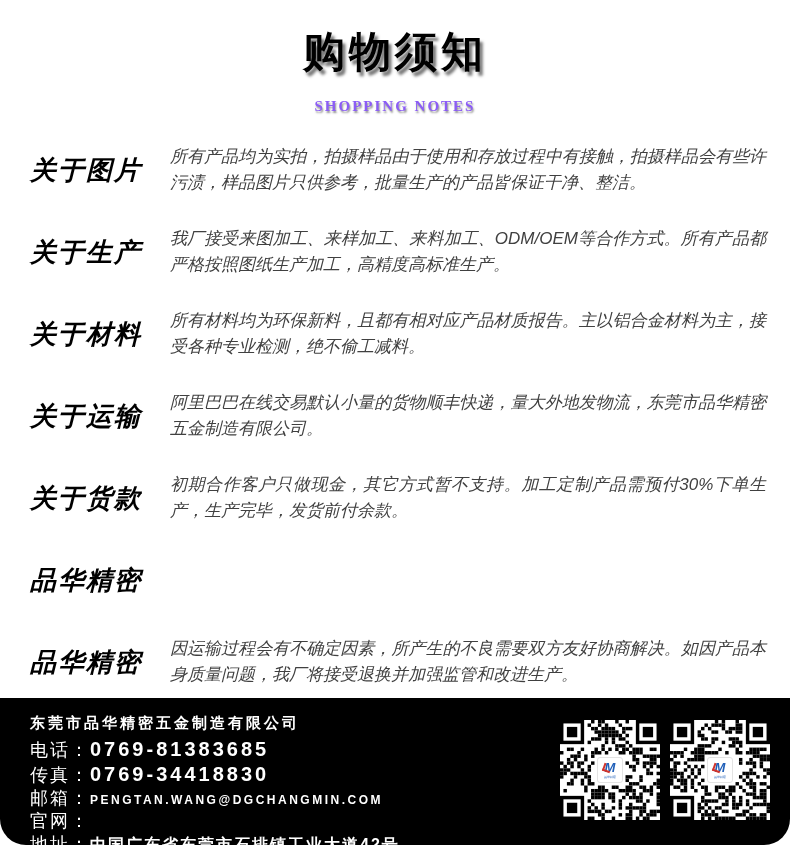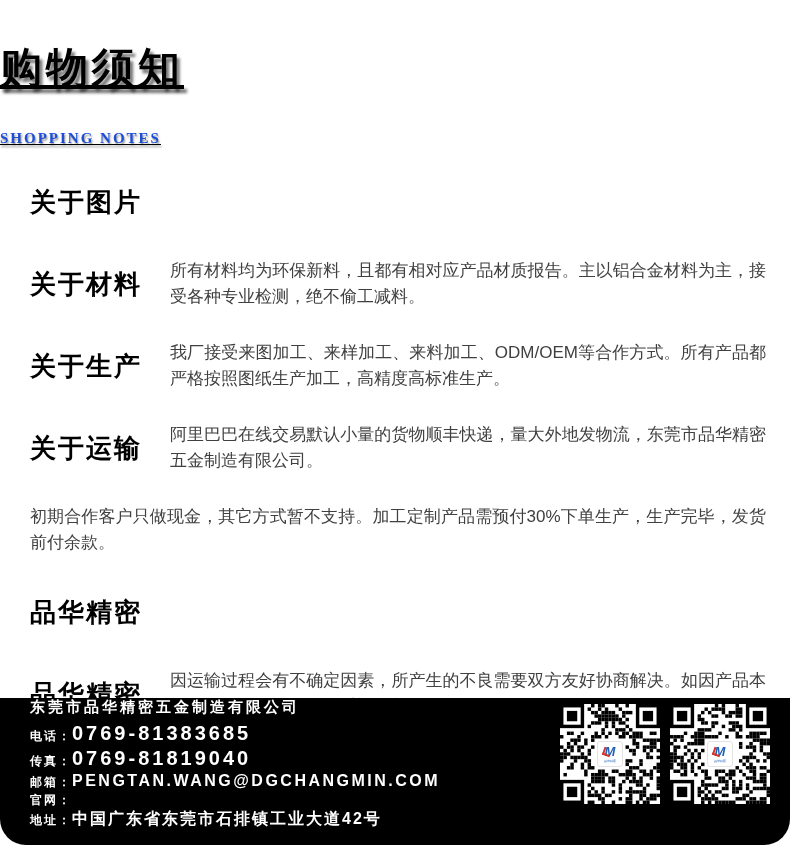--- a/index.html
+++ b/index.html
@@ -5,61 +5,61 @@
   :root{
     --bg:#ffffff; --ink:#000000; --body:#404040; --footer-bg:#000000; --footer-ink:#ffffff;
   }
   *{margin:0;padding:0;box-sizing:border-box;}
   html,body{background:#fff;}
   body{font-family:"Liberation Sans","DejaVu Sans",sans-serif;}
   .page{
     width:790px;height:845px;background:var(--bg);position:relative;overflow:hidden;
   }
   
-  .header{padding-top:40px;text-align:left;text-decoration:underline;}
+  .header{padding-top:24px;text-align:center;}
   .title{
     font-family:"Liberation Serif","DejaVu Serif",serif;
     font-weight:bold;font-size:42px;letter-spacing:4px;color:var(--ink);
     text-shadow:3px 4px 3px rgba(0,0,0,0.55);
   }
   .subtitle{
-    margin-top:34px;
+    margin-top:18px;
     font-family:"Liberation Serif","DejaVu Serif",serif;
-    font-weight:bold;font-size:15px;letter-spacing:2px;color:#1d4ed8;
+    font-weight:bold;font-size:15px;letter-spacing:2px;color:#8b5cf6;
     text-shadow:1px 2px 2px rgba(0,0,0,0.45);
   }
   
   .sections{margin-top:14px;}
   .section{
     display:flex;align-items:center;height:82px;
-    padding-left:30px;padding-right:24px;
+    padding-left:30px;padding-right:24px;font-style:italic;
   }
   .section-label{
     flex:0 0 140px;font-size:26px;font-weight:bold;color:var(--ink);
     letter-spacing:2px;white-space:nowrap;
   }
   .section-text{
     flex:1;font-size:17px;line-height:26px;color:var(--body);
     text-align:justify;
   }
   
   .footer{
     position:absolute;left:0;right:0;bottom:0;height:147px;
     background:var(--footer-bg);color:var(--footer-ink);
     border-radius:0 0 26px 26px;
-    padding:1px 20px 0 30px;
+    padding:17px 20px 0 30px;
     display:flex;justify-content:space-between;
   }
   .footer-info{line-height:1;}
   .company{font-size:15px;font-weight:bold;letter-spacing:3px;margin-bottom:9px;}
   .frow{display:flex;align-items:baseline;margin-bottom:5px;}
-  .frow .flabel{font-size:12px;font-weight:bold;letter-spacing:2px;white-space:nowrap;}
+  .frow .flabel{font-size:18px;font-weight:normal;letter-spacing:2px;white-space:nowrap;}
   .frow .fvalue{white-space:nowrap;}
   .fvalue.num{font-size:20px;font-weight:bold;letter-spacing:3px;}
-  .fvalue.latin{font-size:16px;font-weight:bold;letter-spacing:2.5px;}
+  .fvalue.latin{font-size:12px;font-weight:bold;letter-spacing:2.5px;}
   .fvalue.addr{font-size:16px;font-weight:bold;letter-spacing:2px;}
   .qr-wrap{display:flex;gap:10px;align-items:flex-start;padding-top:5px;}
   .qr{
     width:100px;height:100px;background:#fff;position:relative;border-radius:2px;
   }
   .qr svg{display:block;width:100%;height:100%;}
   .qr-logo{
     position:absolute;left:50%;top:50%;width:26px;height:26px;margin:-13px 0 0 -13px;
     background:#fff;border:1px solid #e3e3e3;border-radius:3px;
     display:flex;flex-direction:column;align-items:center;justify-content:center;
@@ -80,55 +80,57 @@
 <div class="page">
 
   <div class="header">
     <div class="title">购物须知</div>
     <div class="subtitle">SHOPPING NOTES</div>
   </div>
 
   <div class="sections">
     <div class="section">
       <div class="section-label">关于图片</div>
+      <div class="section-text">所有产品均为实拍，拍摄样品由于使用和存放过程中有接触，拍摄样品会有些许污渍，样品图片只供参考，批量生产的产品皆保证干净、整洁。</div>
+    </div>
+    <div class="section">
+      <div class="section-label">关于生产</div>
+      <div class="section-text">我厂接受来图加工、来样加工、来料加工、ODM/OEM等合作方式。所有产品都严格按照图纸生产加工，高精度高标准生产。</div>
     </div>
     <div class="section">
       <div class="section-label">关于材料</div>
       <div class="section-text">所有材料均为环保新料，且都有相对应产品材质报告。主以铝合金材料为主，接受各种专业检测，绝不偷工减料。</div>
     </div>
     <div class="section">
-      <div class="section-label">关于生产</div>
-      <div class="section-text">我厂接受来图加工、来样加工、来料加工、ODM/OEM等合作方式。所有产品都严格按照图纸生产加工，高精度高标准生产。</div>
-    </div>
-    <div class="section">
       <div class="section-label">关于运输</div>
       <div class="section-text">阿里巴巴在线交易默认小量的货物顺丰快递，量大外地发物流，东莞市品华精密五金制造有限公司。</div>
     </div>
     <div class="section">
+      <div class="section-label">关于货款</div>
       <div class="section-text">初期合作客户只做现金，其它方式暂不支持。加工定制产品需预付30%下单生产，生产完毕，发货前付余款。</div>
     </div>
     <div class="section">
       <div class="section-label">品华精密</div>
     </div>
     <div class="section">
       <div class="section-label">品华精密</div>
       <div class="section-text">因运输过程会有不确定因素，所产生的不良需要双方友好协商解决。如因产品本身质量问题，我厂将接受退换并加强监管和改进生产。</div>
     </div>
   </div>
 
   <div class="footer">
     <div class="footer-info">
       <div class="company">东莞市品华精密五金制造有限公司</div>
       <div class="frow">
         <span class="flabel">电话：</span>
         <span class="fvalue num">0769-81383685</span>
       </div>
       <div class="frow">
         <span class="flabel">传真：</span>
-        <span class="fvalue num">0769-81819040</span>
+        <span class="fvalue num">0769-34418830</span>
       </div>
       <div class="frow">
         <span class="flabel">邮箱：</span>
         <span class="fvalue latin">PENGTAN.WANG@DGCHANGMIN.COM</span>
       </div>
       <div class="frow">
         <span class="flabel">官网：</span>
       </div>
       <div class="frow">
         <span class="flabel">地址：</span>

